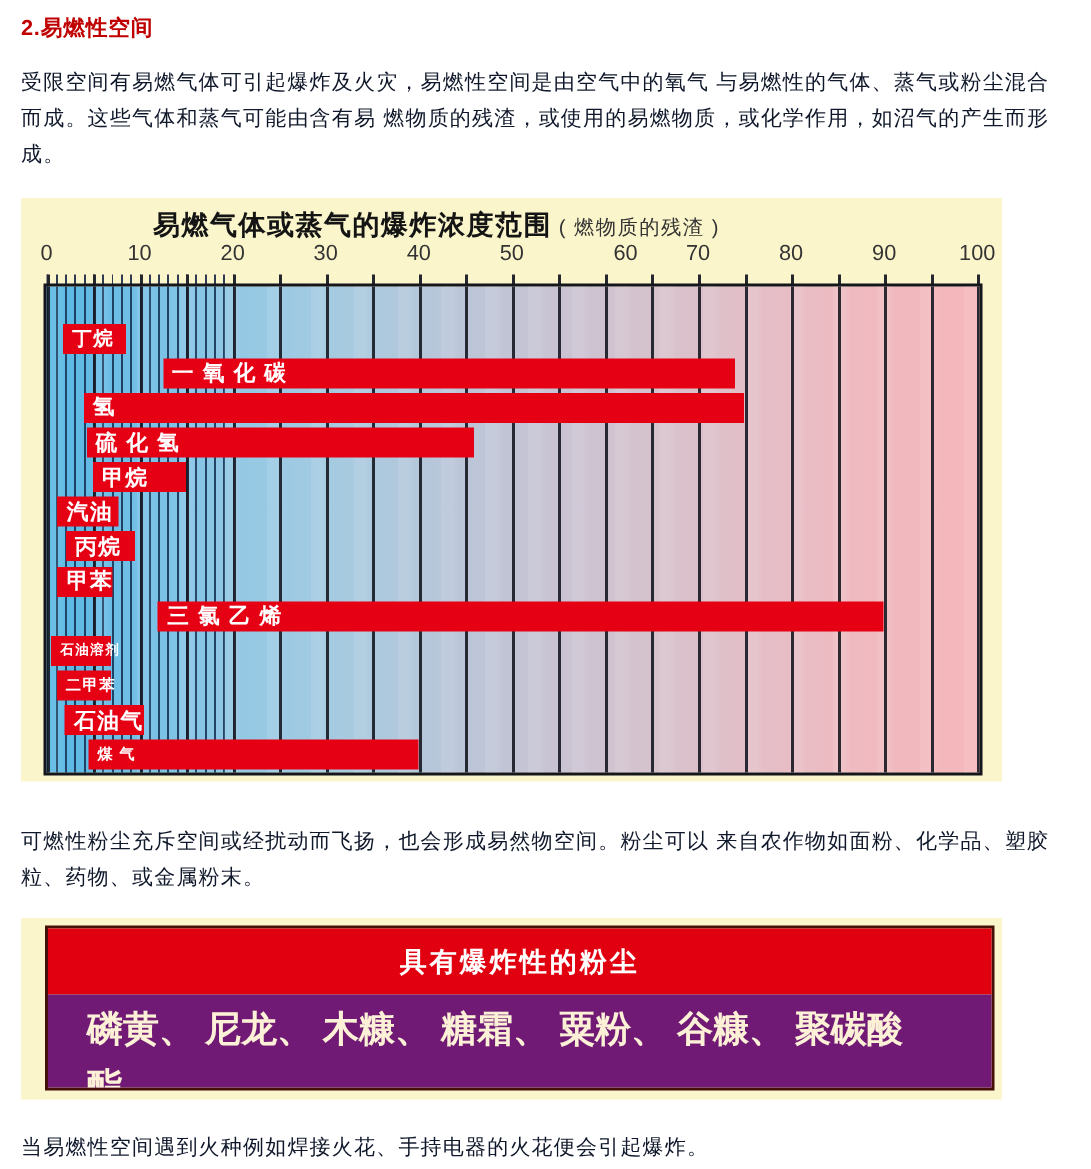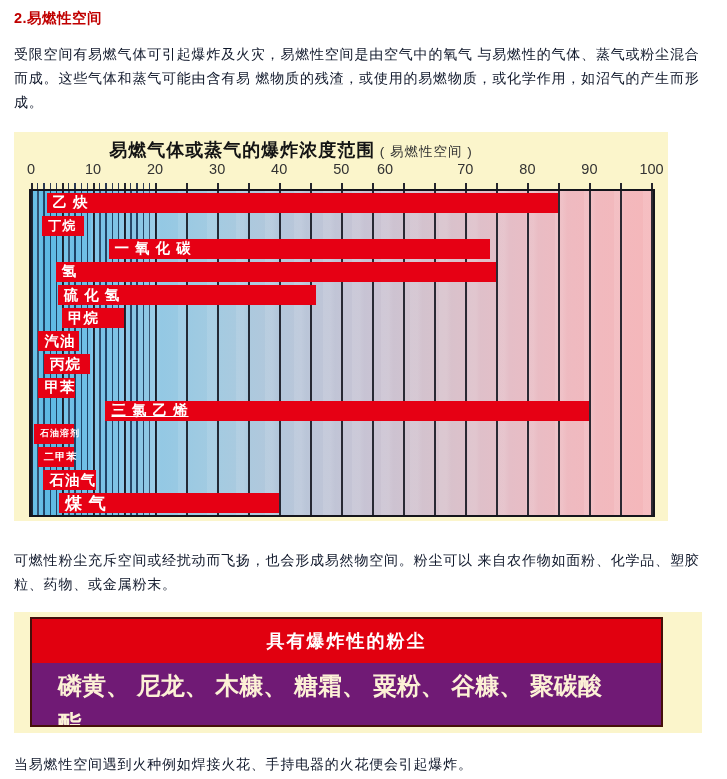--- a/index.html
+++ b/index.html
@@ -40,61 +40,56 @@
   #plot::after{content:"";position:absolute;z-index:1;left:0;top:0;width:100%;height:100%;
     background-image:
       repeating-linear-gradient(90deg,rgba(22,24,34,.9) 0 2px,rgba(0,0,0,0) 2px 31.025px),
       repeating-linear-gradient(90deg,rgba(255,255,255,.10) 2px 9px,rgba(255,255,255,0) 14px 31.025px);}
   #rows{position:absolute;z-index:2;left:0;top:0;width:100%;height:100%;}
   .row{position:absolute;left:0;width:100%;height:20px;}
   .bar{position:absolute;top:0;height:20px;background:#e60014;display:flex;align-items:center;}
   .barlabel{color:#ffffff;font-weight:bold;white-space:nowrap;padding-left:6px;letter-spacing:1px;}
 
   
-  #dust-panel{left:14px;top:612px;width:654px;height:121px;background:#fbf5cb;padding-left:34px;}
+  #dust-panel{left:14px;top:612px;width:654px;height:121px;background:#fbf5cb;}
   #dust-box{position:absolute;left:16px;top:5px;width:629px;height:106px;border:2px solid #45100a;}
   #dust-header{height:44px;line-height:44px;background:#e1000f;text-align:center;
     color:#ffffff;font-weight:bold;font-size:18px;letter-spacing:2px;}
   #dust-body{height:62px;background:#701a75;overflow:hidden;padding:0 26px;color:#fcf1d6;}
   #dust-line1{margin-top:7px;font-size:24px;font-weight:bold;white-space:nowrap;letter-spacing:0;}
   #dust-line2{margin-top:6px;font-size:24px;font-weight:bold;}
 </style>
 </head>
 <body>
 
 <div id="heading" class="abs">2.易燃性空间</div>
 
 <div id="para1" class="abs para">受限空间有易燃气体可引起爆炸及火灾，易燃性空间是由空气中的氧气 与易燃性的气体、蒸气或粉尘混合而成。这些气体和蒸气可能由含有易 燃物质的残渣，或使用的易燃物质，或化学作用，如沼气的产生而形成。</div>
 
 <div id="chart-panel" class="abs">
   <div id="chart-title">
     <span class="t-main">易燃气体或蒸气的爆炸浓度范围</span>
-    <span class="t-note">( 易燃性空间 )</span>
+    <span class="t-note">( 燃物质的残渣 )</span>
   </div>
   <div id="xlabels">
       <span class="xtick" style="left: 17px;">0</span>
       <span class="xtick" style="left: 79.05px;">10</span>
       <span class="xtick" style="left: 141.1px;">20</span>
       <span class="xtick" style="left: 203.15px;">30</span>
       <span class="xtick" style="left: 265.2px;">40</span>
       <span class="xtick" style="left: 327.25px;">50</span>
-      <span class="xtick" style="left: 371px; text-align: center;">60</span>
+      <span class="xtick" style="left: 403px; text-align: center;">60</span>
       <span class="xtick" style="left: 451.35px;">70</span>
       <span class="xtick" style="left: 513.4px;">80</span>
       <span class="xtick" style="left: 575.45px;">90</span>
       <span class="xtick" style="left: 637.5px;">100</span>
     </div>
   <div id="tickstrip"></div>
   <div id="plot">
     <div id="rows">
-        <div class="row" style="top: 1.5px;">
-          <div class="bar" style="left: 15.5125px; width: 511.913px;">
-            <span class="barlabel" style="font-size: 14.5px;">乙 炔</span>
-          </div>
-        </div>
         <div class="row" style="top: 24.64px;">
           <div class="bar" style="left: 11.169px; width: 41.5735px;">
             <span class="barlabel" style="font-size: 13px;">丁烷</span>
           </div>
         </div>
         <div class="row" style="top: 47.78px;">
           <div class="bar" style="left: 77.5625px; width: 381.608px;">
             <span class="barlabel" style="font-size: 14.5px;">一 氧 化 碳</span>
           </div>
         </div>
@@ -123,41 +118,41 @@
             <span class="barlabel" style="font-size: 14.5px;">丙烷</span>
           </div>
         </div>
         <div class="row" style="top: 186.62px;">
           <div class="bar" style="left: 7.446px; width: 36.6095px;">
             <span class="barlabel" style="font-size: 14.5px;">甲苯</span>
           </div>
         </div>
         <div class="row" style="top: 209.76px;">
           <div class="bar" style="left: 74.46px; width: 483.99px;">
-            <span class="barlabel" style="font-size: 14.5px; text-decoration: underline;">三 氯 乙 烯</span>
+            <span class="barlabel" style="font-size: 14.5px;">三 氯 乙 烯</span>
           </div>
         </div>
         <div class="row" style="top: 232.9px;">
           <div class="bar" style="left: 3.1025px; width: 40.3325px;">
             <span class="barlabel" style="font-size: 9px;">石油溶剂</span>
           </div>
         </div>
         <div class="row" style="top: 256px;">
           <div class="bar" style="left: 6.8255px; width: 36.6095px;">
             <span class="barlabel" style="font-size: 10.2032px;">二甲苯</span>
           </div>
         </div>
         <div class="row" style="top: 279.18px;">
           <div class="bar" style="left: 12.41px; width: 52.122px;">
             <span class="barlabel" style="font-size: 14.5px;">石油气</span>
           </div>
         </div>
         <div class="row" style="top: 302.32px;">
           <div class="bar" style="left: 27.9225px; width: 220.278px;">
-            <span class="barlabel" style="font-size: 17px;">煤  气</span>
+            <span class="barlabel" style="font-size: 10px;">煤  气</span>
           </div>
         </div>
       </div>
   </div>
 </div>
 
 <div id="para2" class="abs para">可燃性粉尘充斥空间或经扰动而飞扬，也会形成易然物空间。粉尘可以 来自农作物如面粉、化学品、塑胶粒、药物、或金属粉末。</div>
 
 <div id="dust-panel" class="abs">
   <div id="dust-box">

